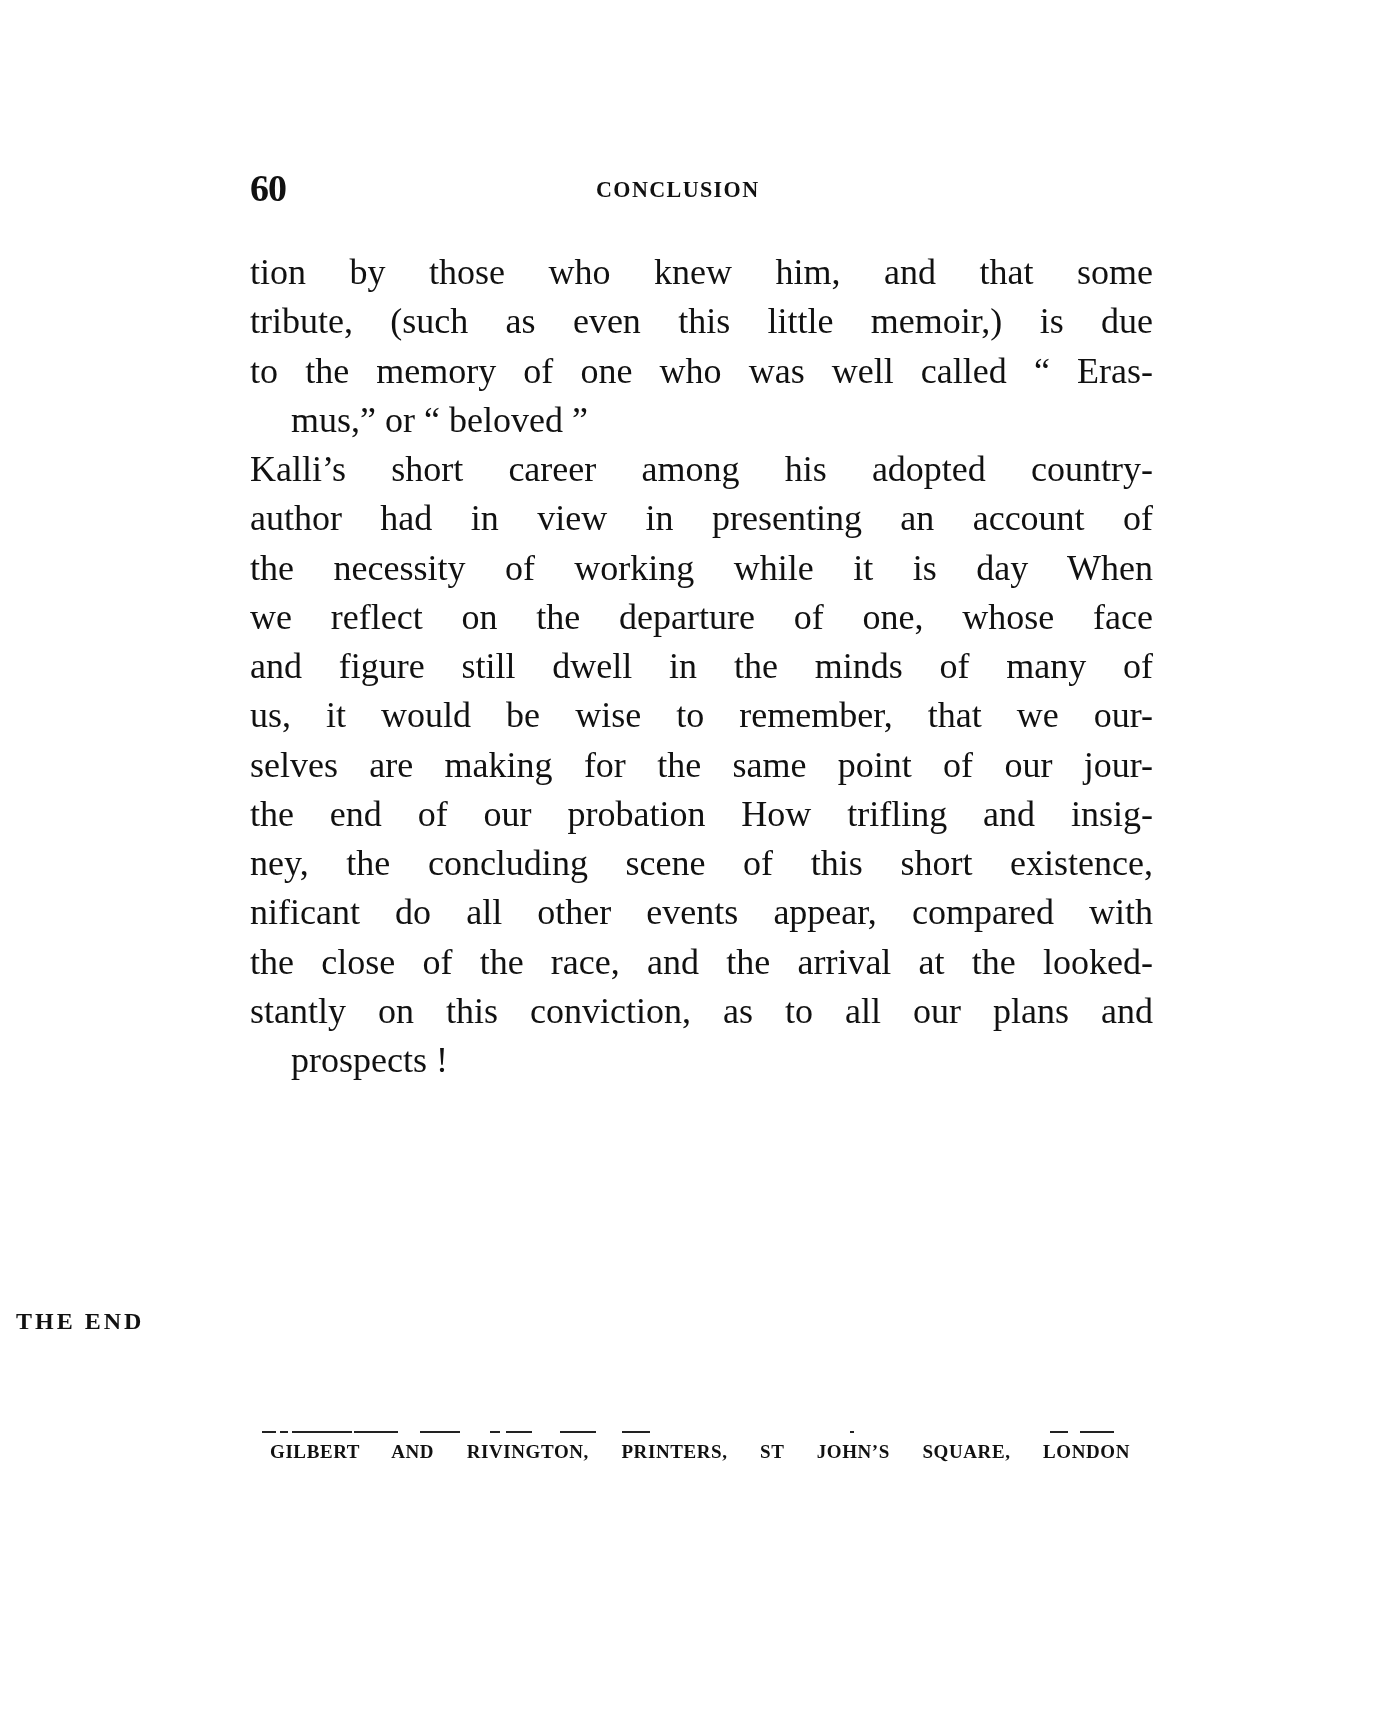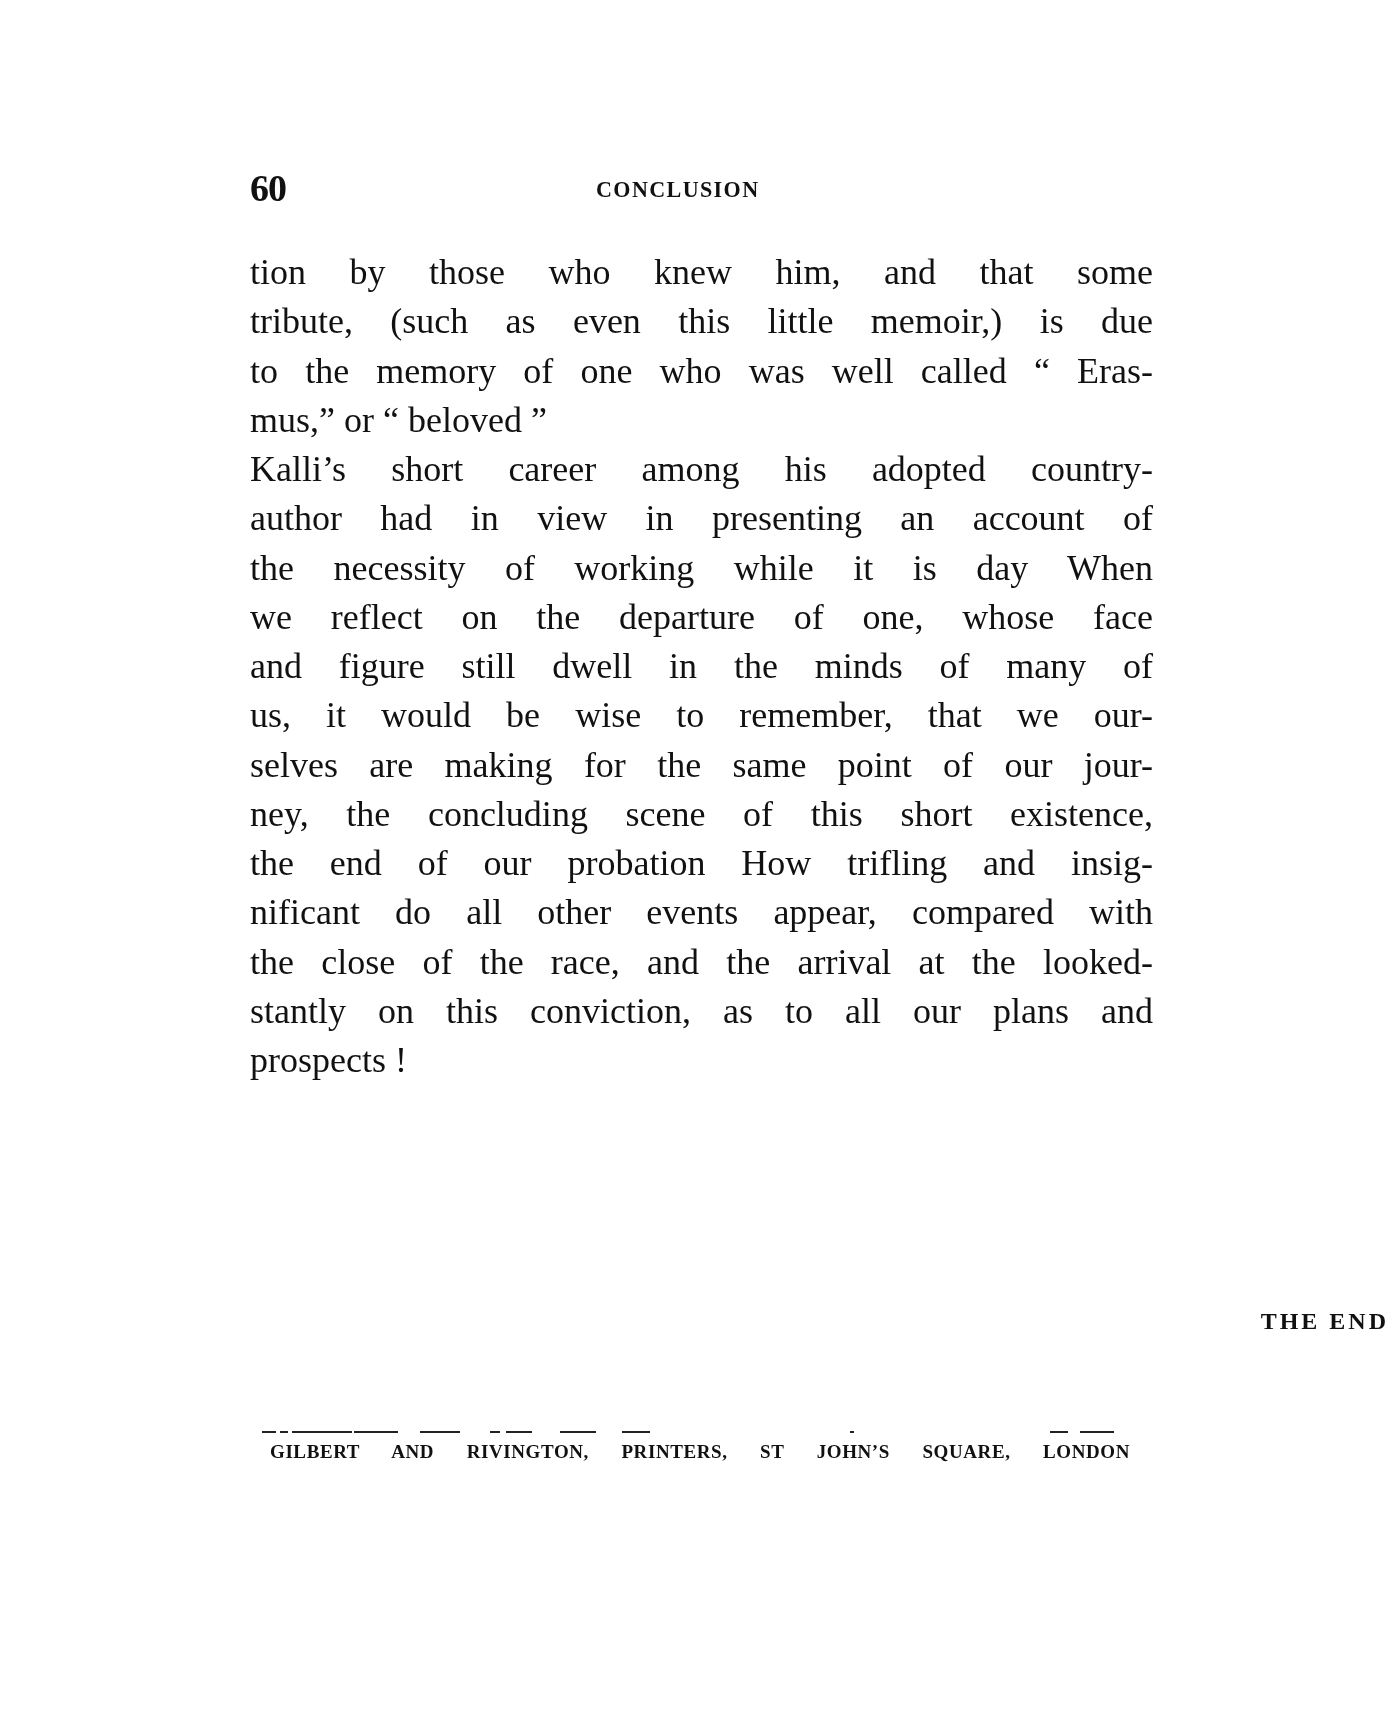--- a/index.html
+++ b/index.html
@@ -60,35 +60,36 @@
       height: 49.25px;
       line-height: 49.25px;
       font-size: 36px;
       white-space: nowrap;
       text-align: justify;
       text-align-last: justify;
       overflow: visible;
     }
     .line.last {
       text-align-last: left;
+      margin-left: 41px;
     }
     .line.indent {
       padding-left: 43px;
     }
     .the-end {
       position: absolute;
       left: 0;
       width: 1389px;
       top: 1304px;
-      text-align: right;
+      text-align: left;
       font-size: 24px;
       font-weight: bold;
       letter-spacing: 3px;
       line-height: 34px;
-      padding-left: 8px;
+      padding-left: 16px;
       box-sizing: border-box;
     }
     .rule {
       position: absolute;
       left: 262px;
       top: 1430px;
       width: 860px;
       height: 3px;
       display: flex;
       align-items: center;
@@ -129,22 +130,22 @@
     <span class="line">tribute, (such as even this little memoir,) is due</span>
     <span class="line">to the memory of one who was well called “ Eras-</span>
     <span class="line last">mus,” or “ beloved ”</span>
     <span class="line">Kalli’s short career among his adopted country-</span>
     <span class="line">author had in view in presenting an account of</span>
     <span class="line">the necessity of working while it is day   When</span>
     <span class="line">we reflect on the departure of one, whose face</span>
     <span class="line">and figure still dwell in the minds of many of</span>
     <span class="line">us, it would be wise to remember, that we our-</span>
     <span class="line">selves are making for the same point of our jour-</span>
+    <span class="line">the end of our probation   How trifling and insig-</span>
     <span class="line">ney, the concluding scene of this short existence,</span>
-    <span class="line">the end of our probation   How trifling and insig-</span>
     <span class="line">nificant do all other events appear, compared with</span>
     <span class="line">the close of the race, and the arrival at the looked-</span>
     <span class="line">stantly on this conviction, as to all our plans and</span>
     <span class="line last">prospects !</span>
   </div>
 
   <div class="the-end">THE END</div>
 
   <div class="rule">
     <span style="width:14px;margin-right:4px"></span>

